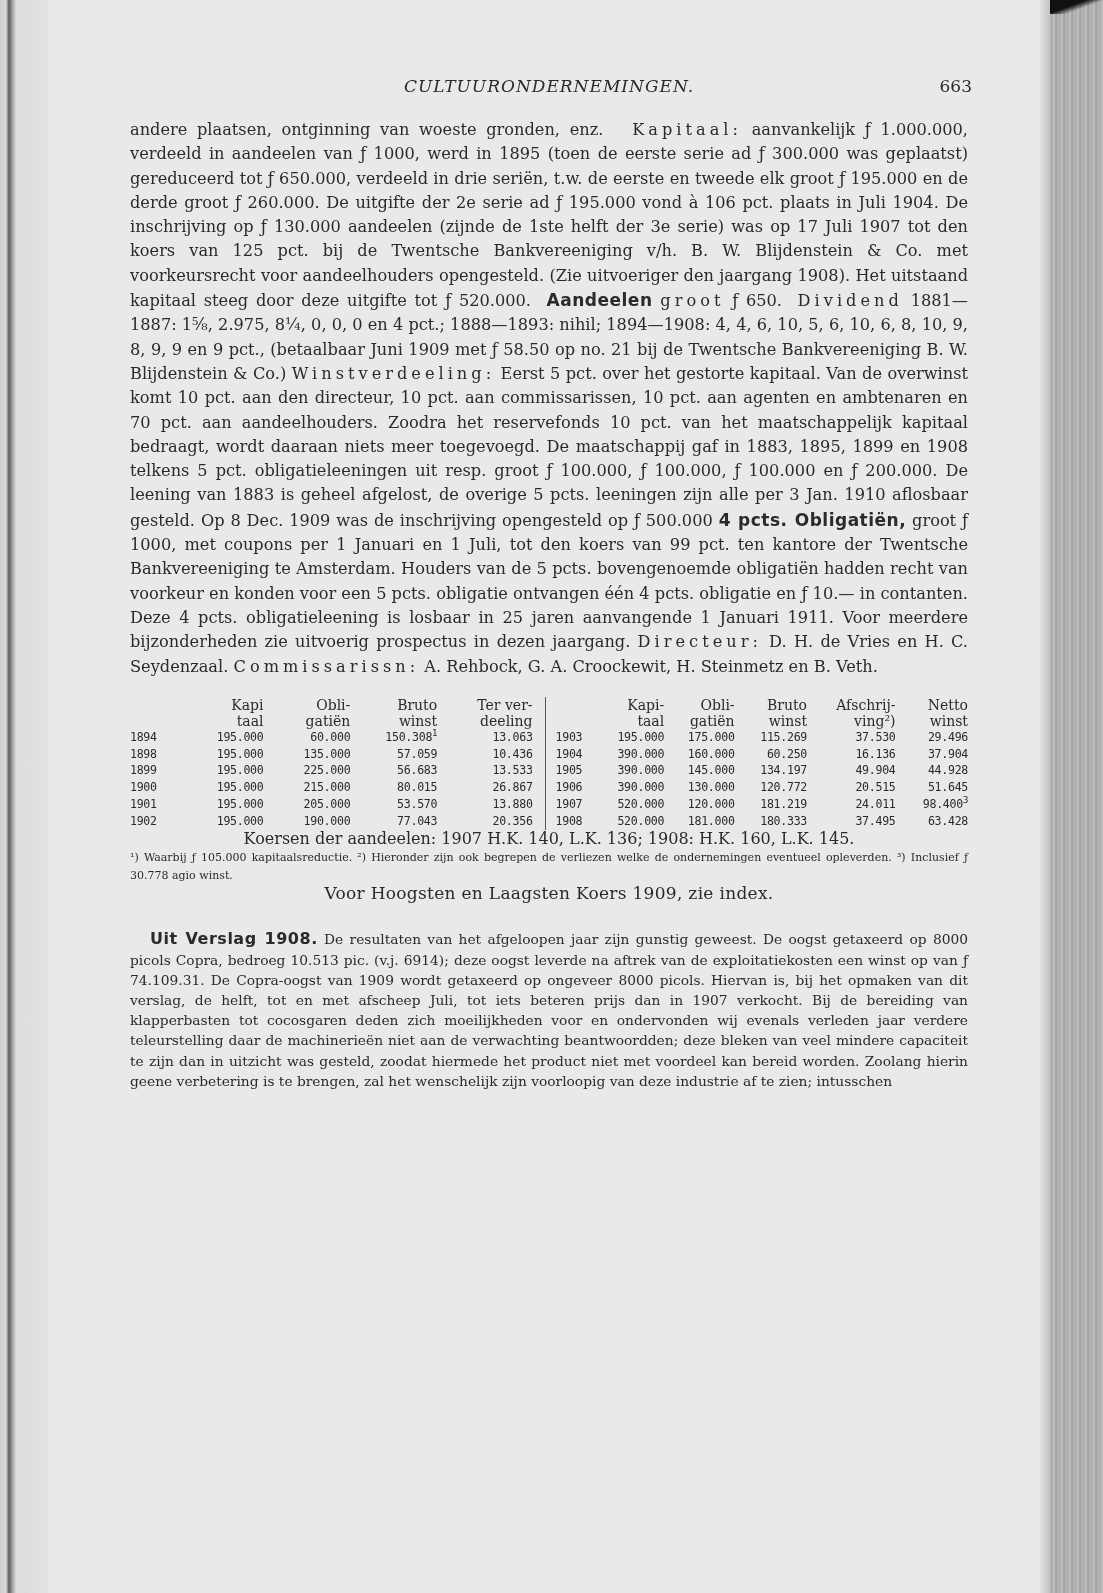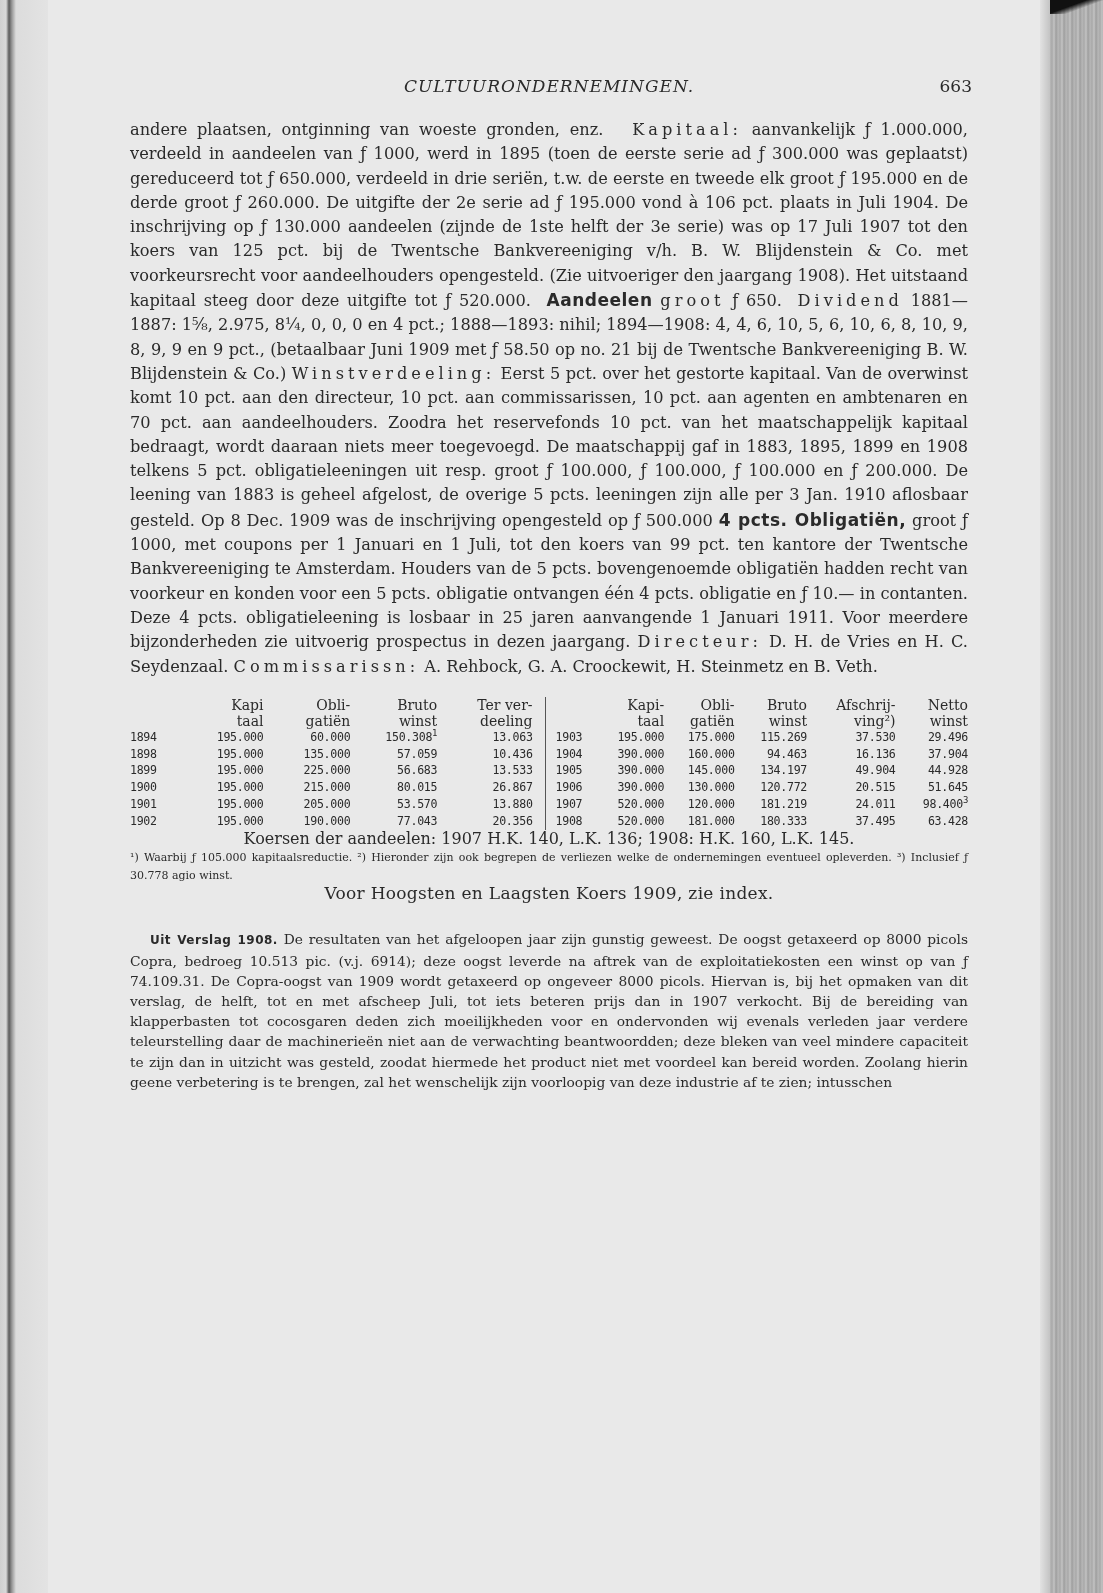--- a/index.html
+++ b/index.html
@@ -75,21 +75,21 @@
   .tbl-right .c3 { width: 72px; }
   .tbl-right .c4 { width: 88px; }
   .tbl-right .c5 { width: 72px; text-align: right; }
   sup { font-size: 9px; line-height: 0; vertical-align: super; }
   .koersen { text-align: center; font-size: 16px; line-height: 17px; margin-top: 0px; }
   .footnotes { font-size: 11px; line-height: 18px; text-align: justify; margin-top: 2px; }
   .see-index { text-align: center; font-size: 17px; letter-spacing: 0.3px; }
   .report {
     margin-top: 28px; font-size: 13.8px; line-height: 20.2px; text-align: justify;
   }
-  .report .lead { font-family: "DejaVu Sans", "Liberation Sans", sans-serif; font-weight: bold; font-size: 12px; letter-spacing: 0.5px; margin-left: 20px; }
+  .report .lead { font-family: "DejaVu Sans", "Liberation Sans", sans-serif; font-weight: bold; font-size: 16px; letter-spacing: 0.5px; margin-left: 20px; }
 </style>
 </head>
 <body>
 
 <div class="spine-left"></div>
 <div class="edge-right-shadow"></div>
 <div class="edge-right"></div>
 
 <div class="page">
 
@@ -211,21 +211,21 @@
             <td class="c1">195.000</td>
             <td class="c2">175.000</td>
             <td class="c3">115.269</td>
             <td class="c4">37.530</td>
             <td class="c5">29.496</td>
           </tr>
           <tr>
             <td class="c0">1904</td>
             <td class="c1">390.000</td>
             <td class="c2">160.000</td>
-            <td class="c3">94.463</td>
+            <td class="c3">60.250</td>
             <td class="c4">16.136</td>
             <td class="c5">37.904</td>
           </tr>
           <tr>
             <td class="c0">1905</td>
             <td class="c1">390.000</td>
             <td class="c2">145.000</td>
             <td class="c3">134.197</td>
             <td class="c4">49.904</td>
             <td class="c5">44.928</td>

